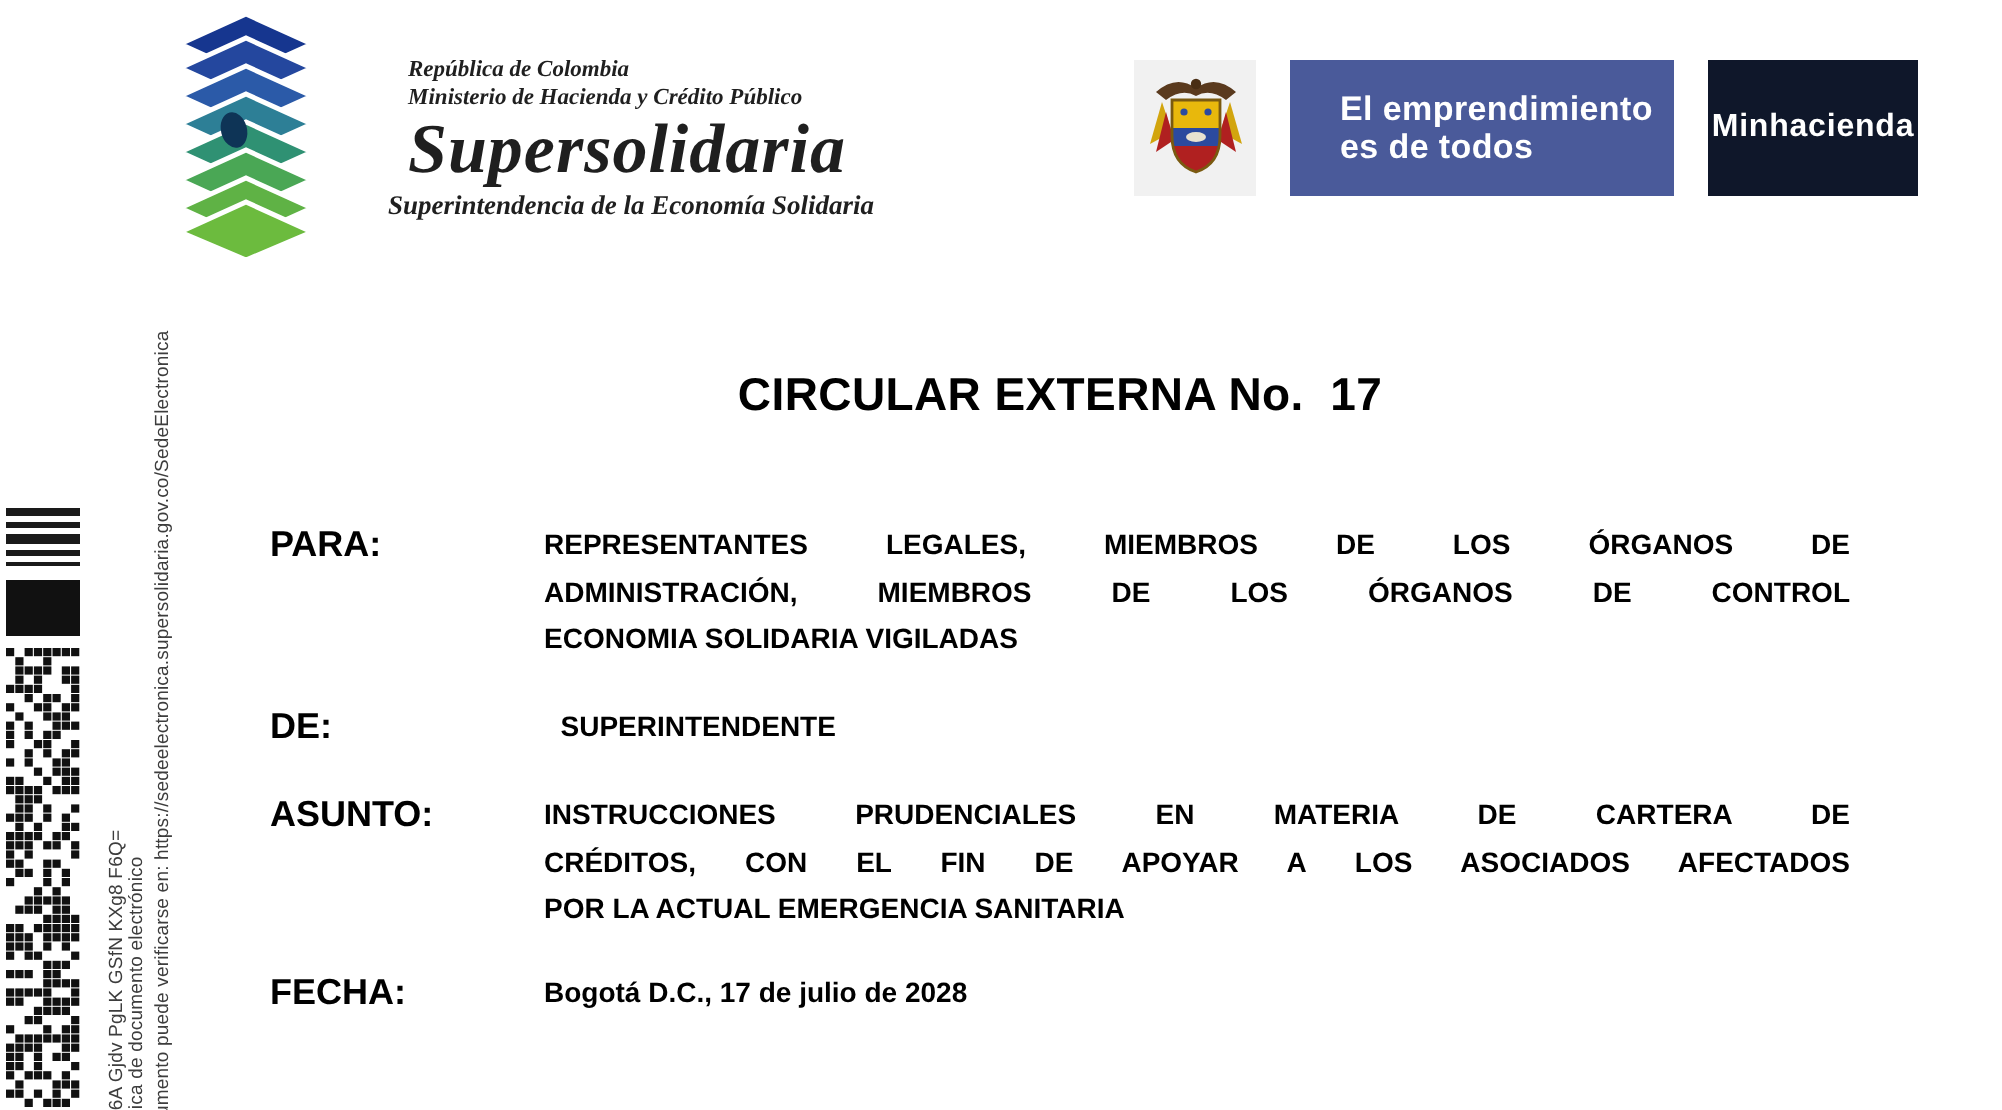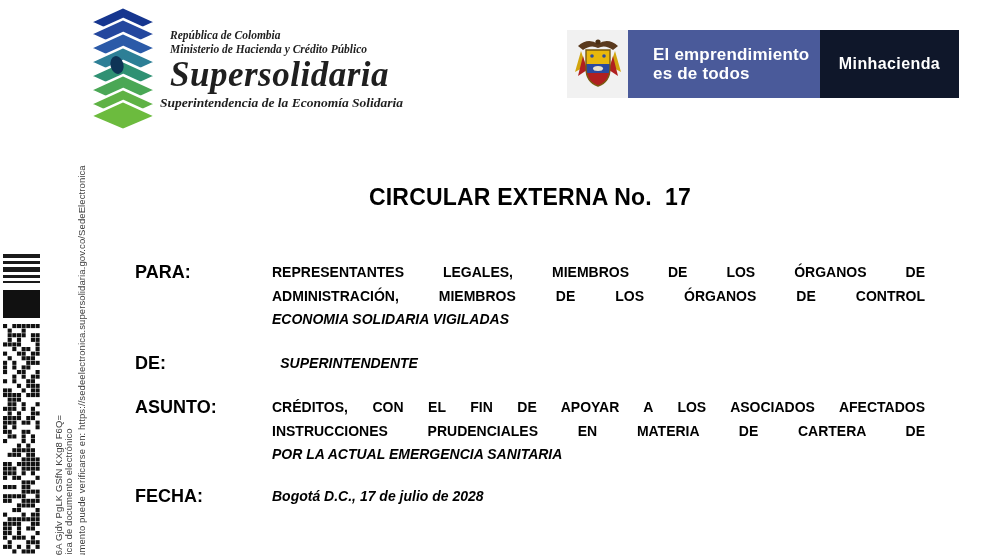--- a/index.html
+++ b/index.html
@@ -13,32 +13,32 @@
   .barcode-svg { position:absolute; left:3px; top:252px; }
   .vtext {
     position:absolute; transform-origin:0 0; transform:rotate(-90deg);
     white-space:nowrap; color:#3d3d3d; font-size:9.5px; letter-spacing:0.1px;
   }
   .vtext.hash { left:53px; top:560px; }
   .vtext.doc  { left:63px; top:560px; }
   .vtext.url  { left:76px; top:558px; }
 
   
-  .logo-block { position:absolute; left:84px; top:8px; display:flex; }
+  .logo-block { position:absolute; left:84px; top:8px; display:flex;gap:34px; }
   .logo-mark { flex:0 0 auto; }
   .logo-text {
     margin-left:8px; padding-top:20px;
     font-family:"Liberation Serif", serif; font-style:italic; color:#1f1f1f;
   }
   .logo-line-sm { font-size:11.5px; font-weight:bold; line-height:14px; }
   .logo-brand   { font-size:35px; font-weight:bold; line-height:38px; letter-spacing:0.5px; }
   .logo-line-md { font-size:13.5px; font-weight:bold; line-height:17px; margin-left:-10px; }
 
   
-  .banner { position:absolute; left:567px; top:30px; width:392px; height:68px; display:flex; }
+  .banner { position:absolute; left:567px; top:30px; width:392px; height:68px; display:flex;gap:17px; }
   .banner-arms { width:61px; display:flex; align-items:center; justify-content:center; }
   .banner-slogan {
     width:192px; color:#fff; display:flex; flex-direction:column; justify-content:center;
     padding-left:25px; font-weight:bold; font-size:17px; line-height:19px; letter-spacing:0.2px;
   }
   .banner-ministry {
     flex:1; color:#fff; display:flex; align-items:center; justify-content:center;
     font-weight:bold; font-size:16px; letter-spacing:0.4px;
   }
 
@@ -46,21 +46,21 @@
   .doc-title {
     position:absolute; left:135px; top:184px; width:790px; text-align:center;
     font-size:23px; font-weight:bold; letter-spacing:0.2px;
   }
   .fields { position:absolute; left:135px; top:261px; width:790px; }
   .field-row { display:flex; }
   .m-a { margin-bottom:20px; } .m-b { margin-bottom:21px;gap:10px; } .m-c { margin-bottom:18px; }
   .field-label { width:137px; font-weight:bold; font-size:18px; line-height:23.5px; }
   .field-content { width:653px; font-weight:bold; font-size:14px; line-height:23.5px; }
   .jline { text-align:justify; text-align-last:justify; }
-  .lline { text-align:left;font-style:italic; }
+  .lline { text-align:left; }
 </style>
 </head>
 <body>
 
 <div class="page">
 
   <svg class="barcode-svg" width="38" height="302">
     <rect x="0" y="2" width="37" height="4" fill="#1a1a1a"></rect>
     <rect x="0" y="9" width="37" height="3" fill="#1a1a1a"></rect>
     <rect x="0" y="15" width="37" height="5" fill="#1a1a1a"></rect>
@@ -372,22 +372,22 @@
     <div class="field-row m-b">
       <div class="field-label">DE:</div>
       <div class="field-content">
         <div class="lline">SUPERINTENDENTE</div>
       </div>
     </div>
 
     <div class="field-row m-c">
       <div class="field-label">ASUNTO:</div>
       <div class="field-content">
+        <div class="jline">INSTRUCCIONES PRUDENCIALES EN MATERIA DE CARTERA DE</div>
         <div class="jline">CRÉDITOS, CON EL FIN DE APOYAR A LOS ASOCIADOS AFECTADOS</div>
-        <div class="jline">INSTRUCCIONES PRUDENCIALES EN MATERIA DE CARTERA DE</div>
         <div class="lline">POR LA ACTUAL EMERGENCIA SANITARIA</div>
       </div>
     </div>
 
     <div class="field-row">
       <div class="field-label">FECHA:</div>
       <div class="field-content">
         <div class="lline">Bogotá D.C., 17 de julio de 2028</div>
       </div>
     </div>

